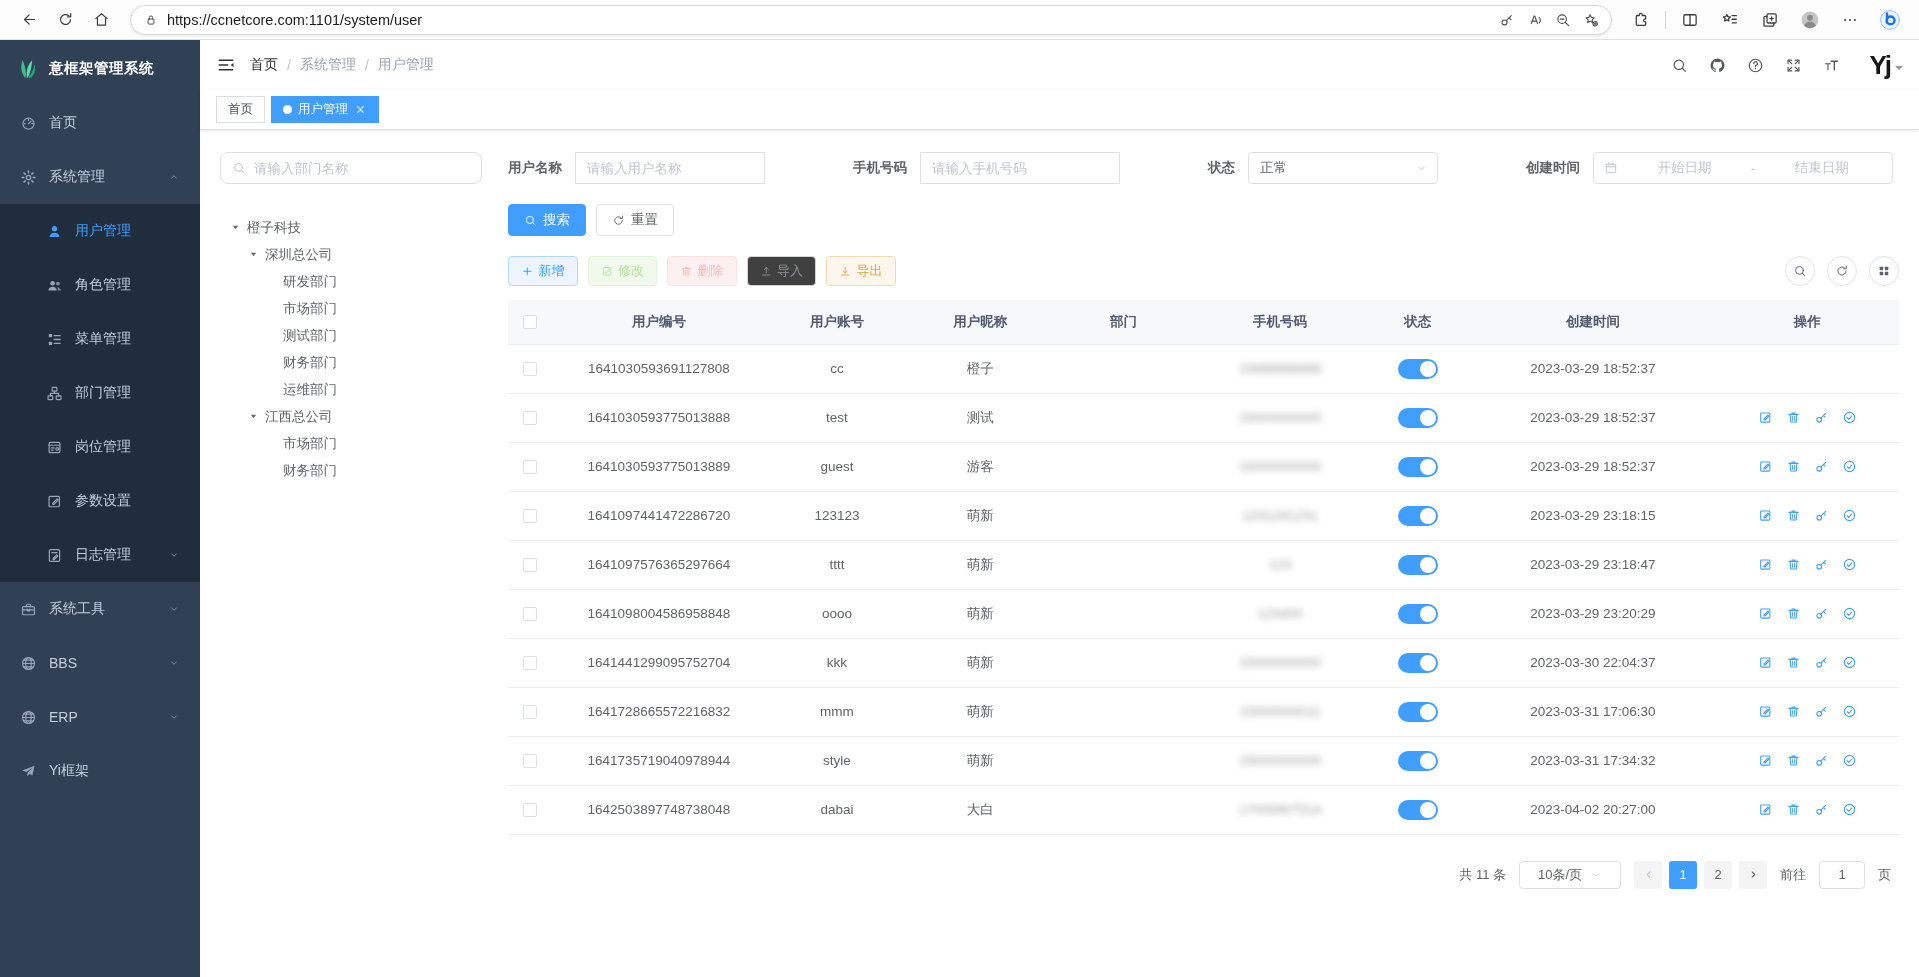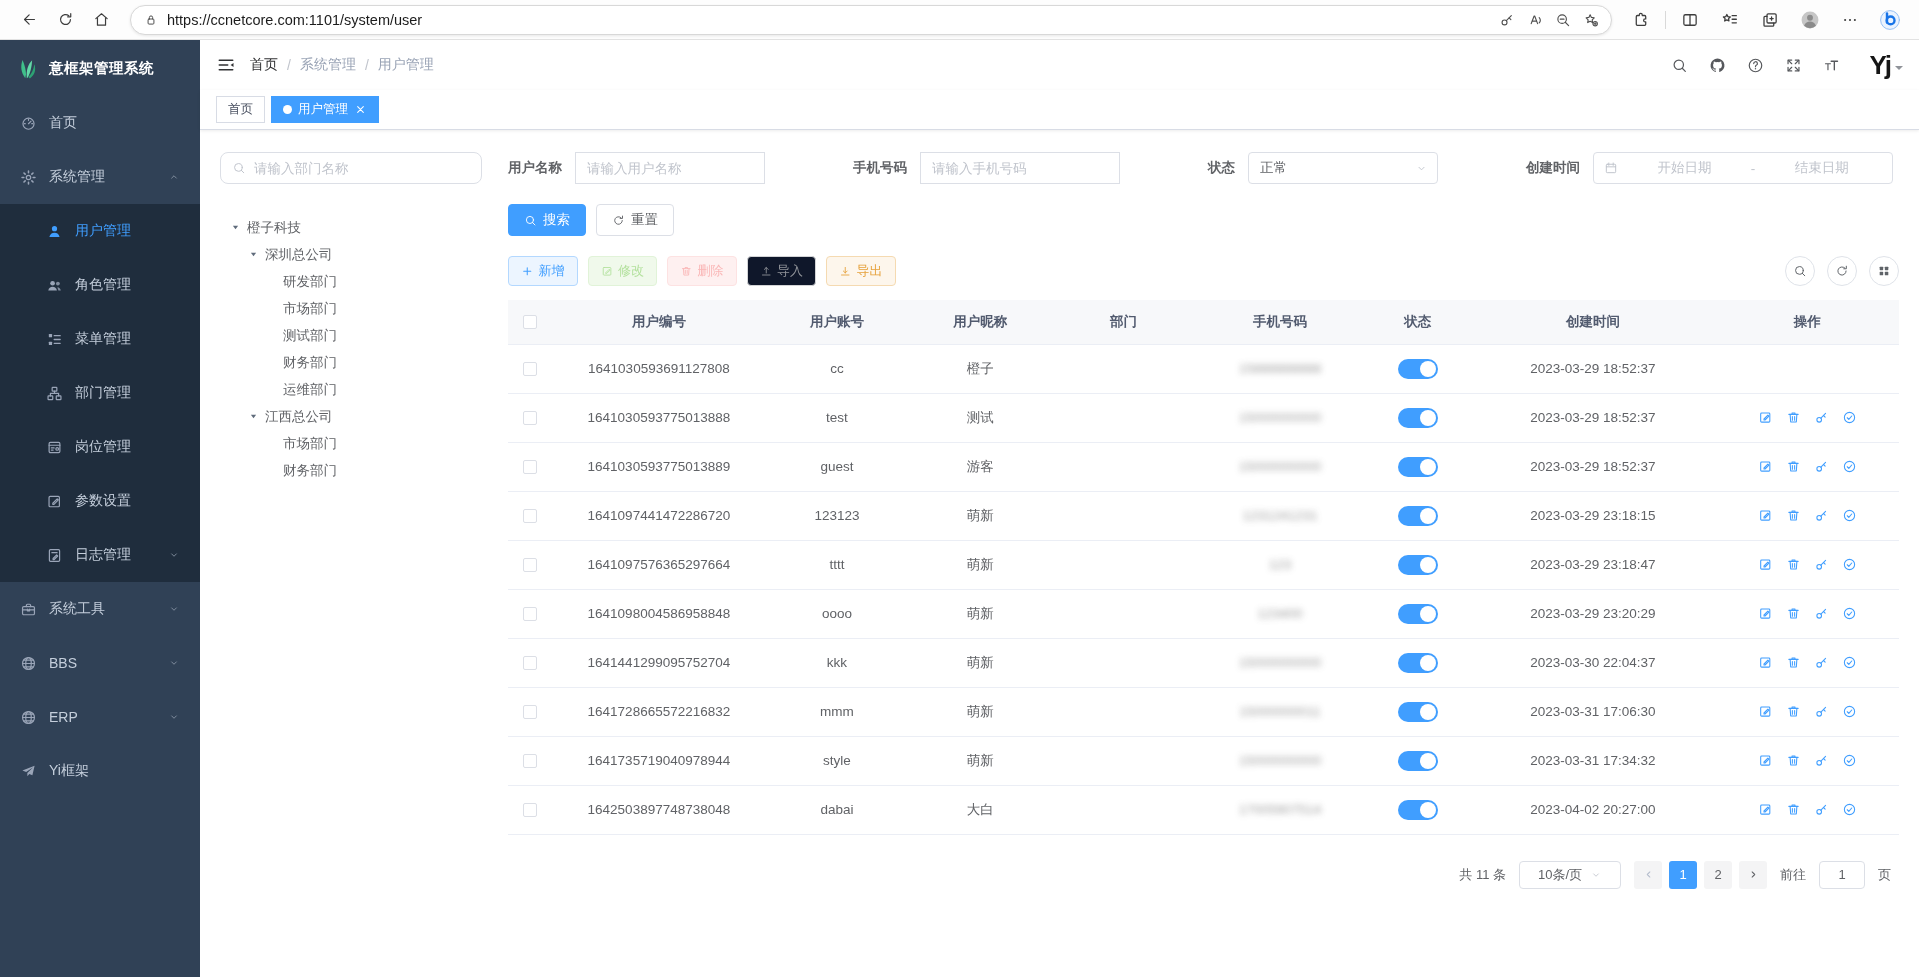--- a/index.html
+++ b/index.html
@@ -84,21 +84,21 @@
   .btn .icon{width:13px;height:13px}
   .btn-primary{background:#409eff;color:#fff;border-color:#409eff}
   .btn-default{background:#fff;color:#606266;border-color:#dcdfe6}
 
   .toolrow{display:flex;align-items:center;gap:10px;margin-bottom:14px;flex-shrink:0}
   .tbtn{height:30px;border-radius:4px;display:flex;align-items:center;gap:5px;padding:0 12px;font-size:13px;cursor:pointer;border:1px solid}
   .tbtn .icon{width:12.5px;height:12.5px}
   .tb-primary{color:#409eff;background:#ecf5ff;border-color:#b3d8ff}
   .tb-success{color:#b3e19d;background:#f0f9eb;border-color:#e1f3d8}
   .tb-danger{color:#fab6b6;background:#fef0f0;border-color:#fde2e2}
-  .tb-info{color:#909399;background:#0f172a;border-color:#d3d4d6}
+  .tb-info{color:#909399;background:#404040;border-color:#d3d4d6}
   .tb-warning{color:#e6a23c;background:#fdf6ec;border-color:#f5dab1}
   .toolright{margin-left:auto;display:flex;gap:12px}
   .circ{width:30px;height:30px;border-radius:50%;border:1px solid #dfe3e9;display:flex;align-items:center;justify-content:center;color:#5f6368;cursor:pointer;background:#fff}
   .circ .icon{width:14px;height:14px}
 
   table{width:100%;border-collapse:collapse;table-layout:fixed;font-size:13.5px;color:#606266}
   thead th{background:#f7f8fa;height:44px;font-weight:700;color:#515a6e;border-bottom:1px solid #ebeef5;text-align:center}
   td{height:49px;border-bottom:1px solid #ebeef5;text-align:center;vertical-align:middle;white-space:nowrap;overflow:hidden}
   .cb{width:14px;height:14px;border:1px solid #dcdfe6;border-radius:2px;background:#fff;margin:0 auto;cursor:pointer}
   .censored{filter:blur(3px);color:#8e8e8e;opacity:.85}

